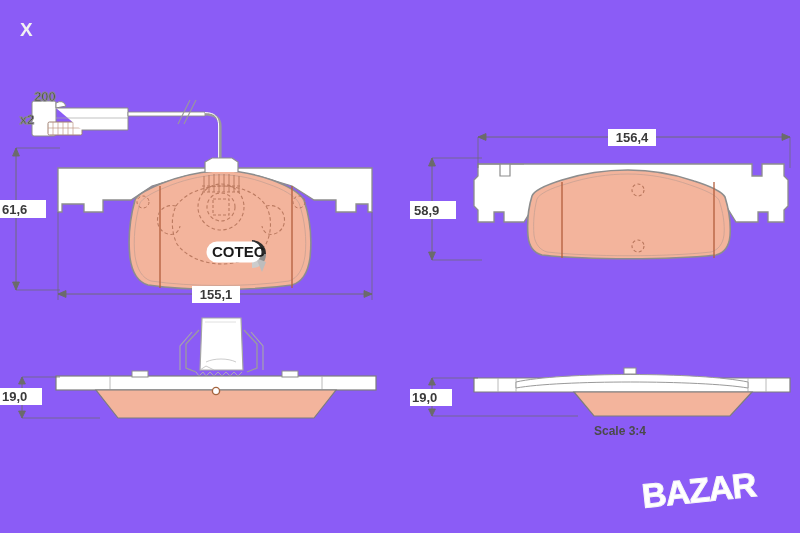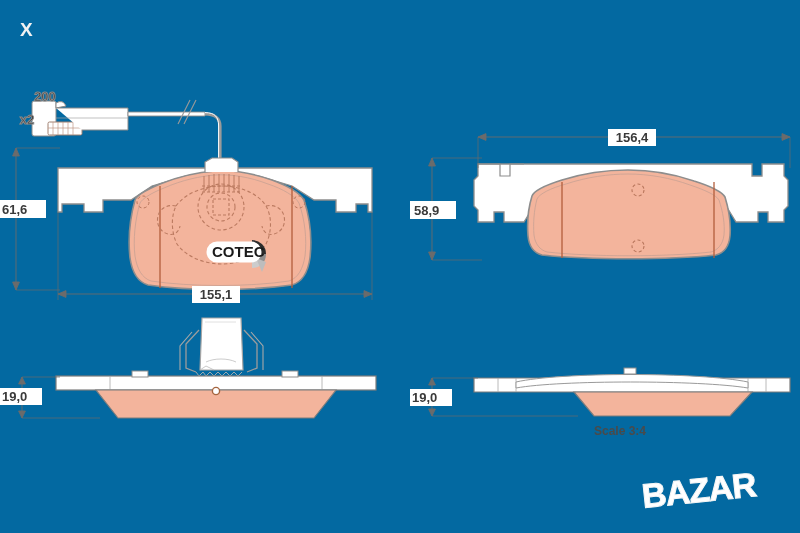--- a/index.html
+++ b/index.html
@@ -11,21 +11,21 @@
     width: 800px;
     height: 533px;
     font-family: "Liberation Sans", sans-serif;
     overflow: hidden;
     position: relative;
   }
   #sheet {
     position: relative;
     width: 800px;
     height: 533px;
-    background: #0369a1;
+    background: #8b5cf6;
   }
   #drawing {
     position: absolute;
     top: 0;
     left: 0;
     width: 800px;
     height: 533px;
   }
   .dim-text {
     font-family: "Liberation Sans", sans-serif;

